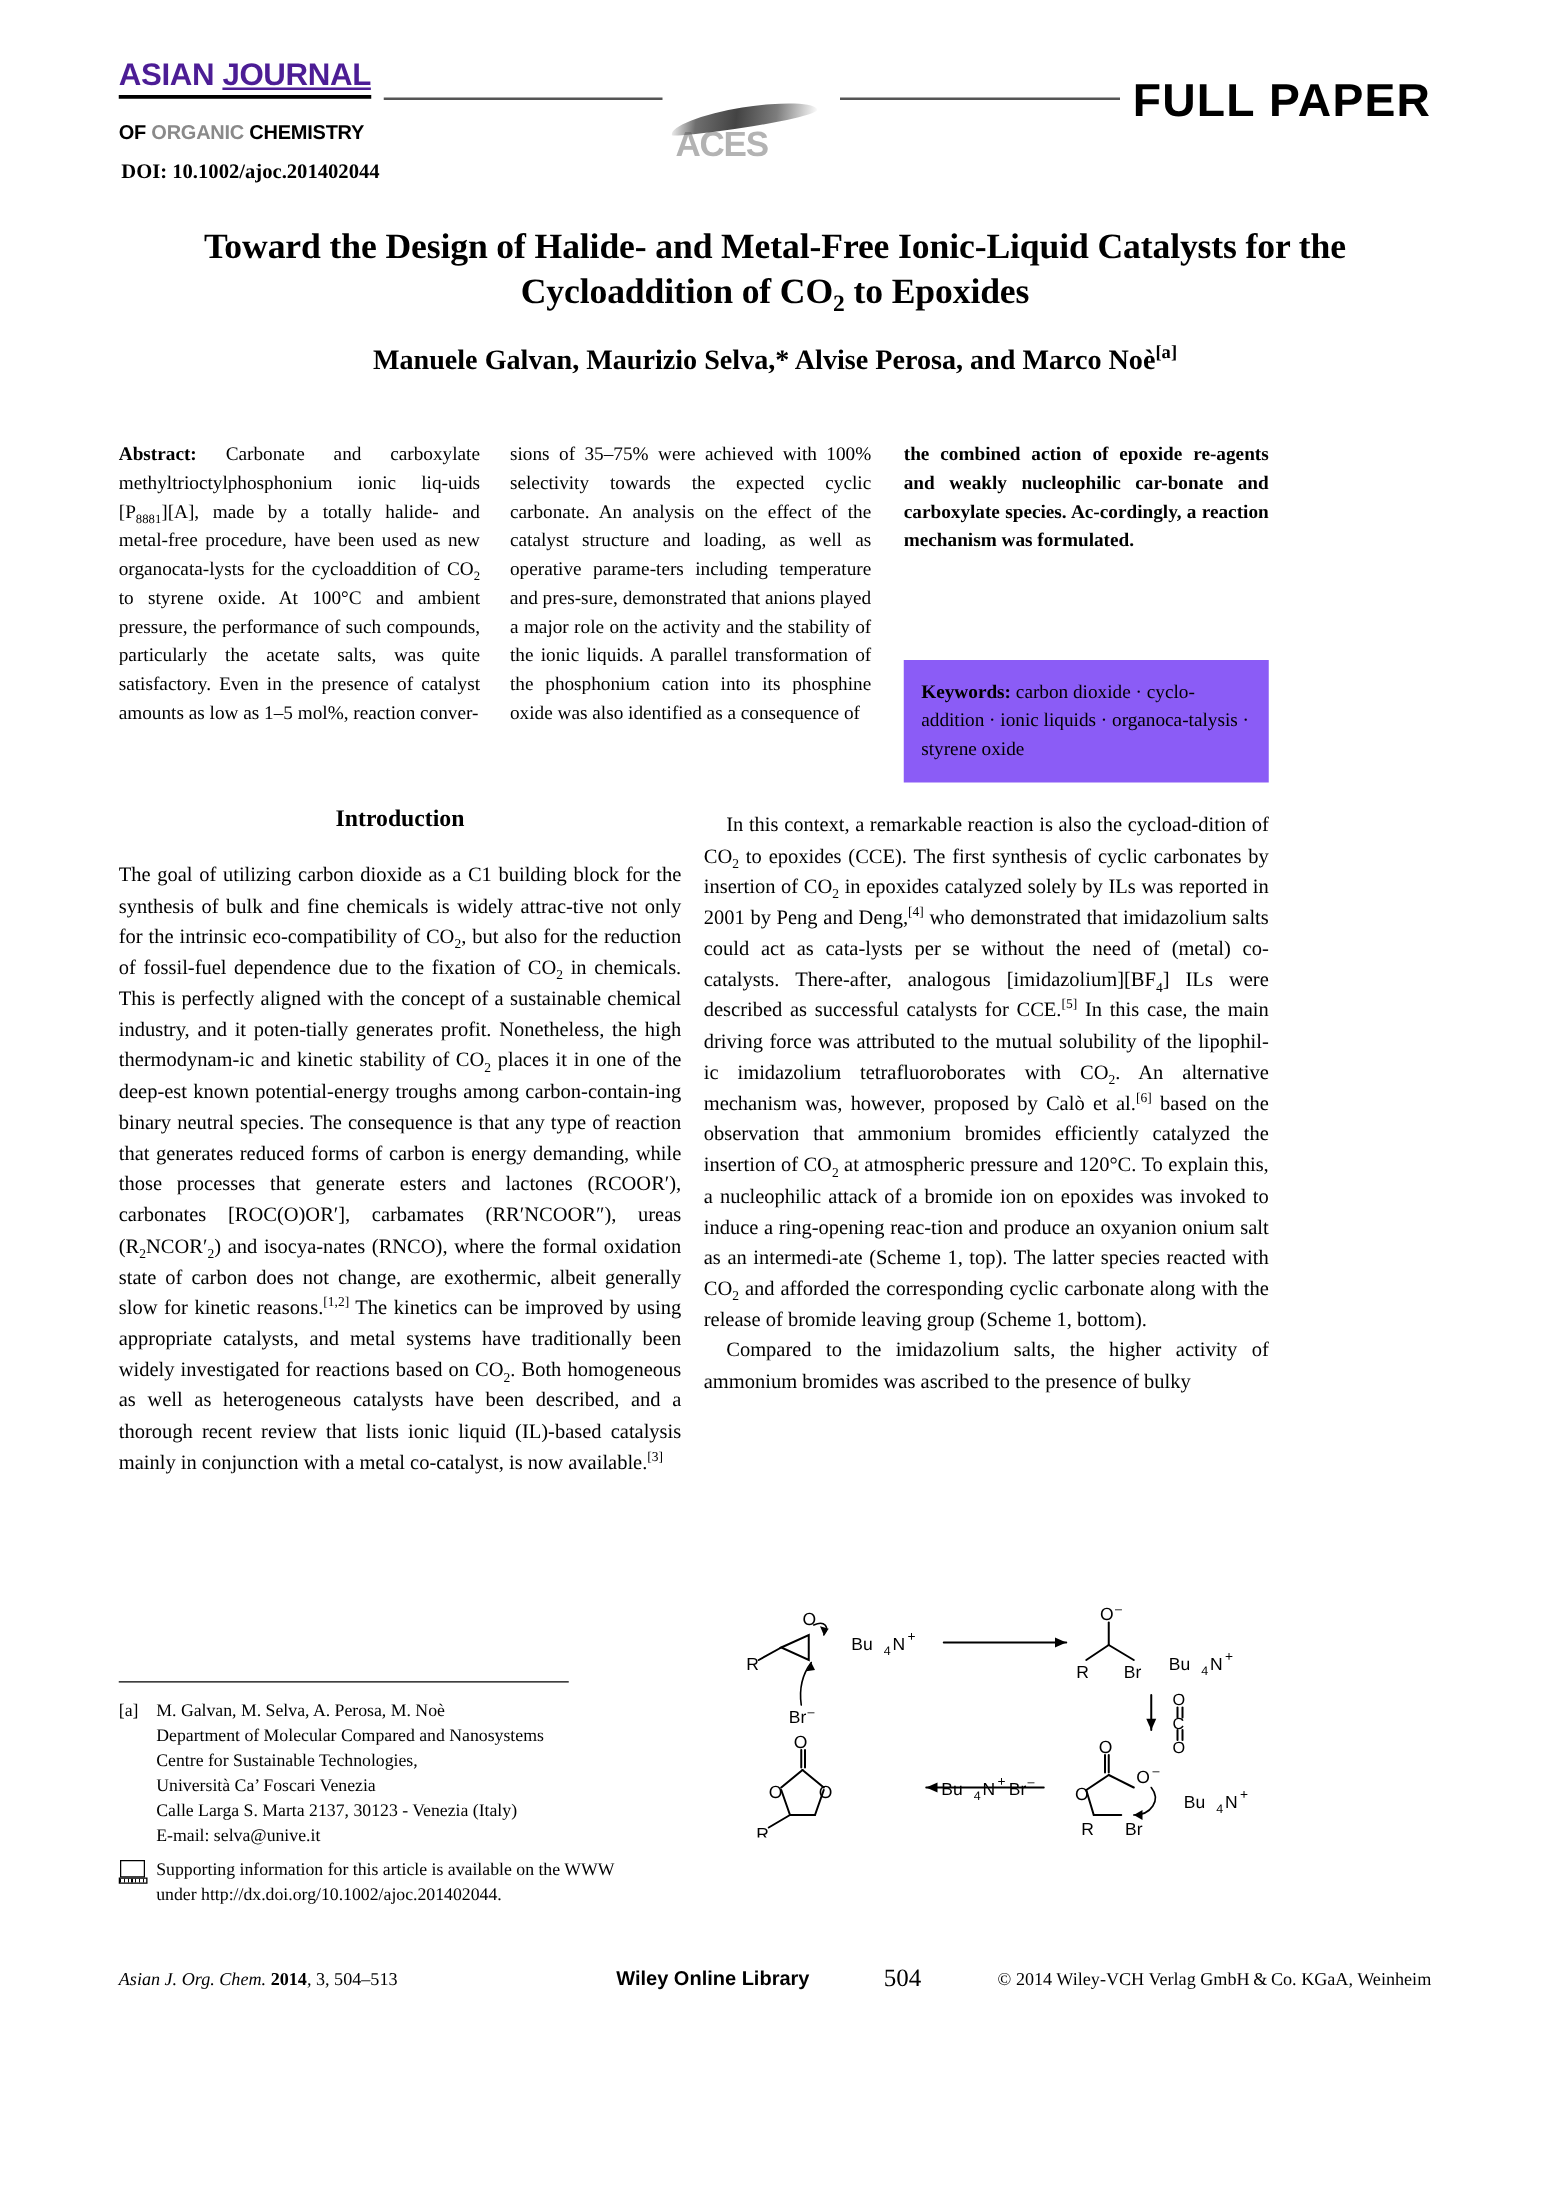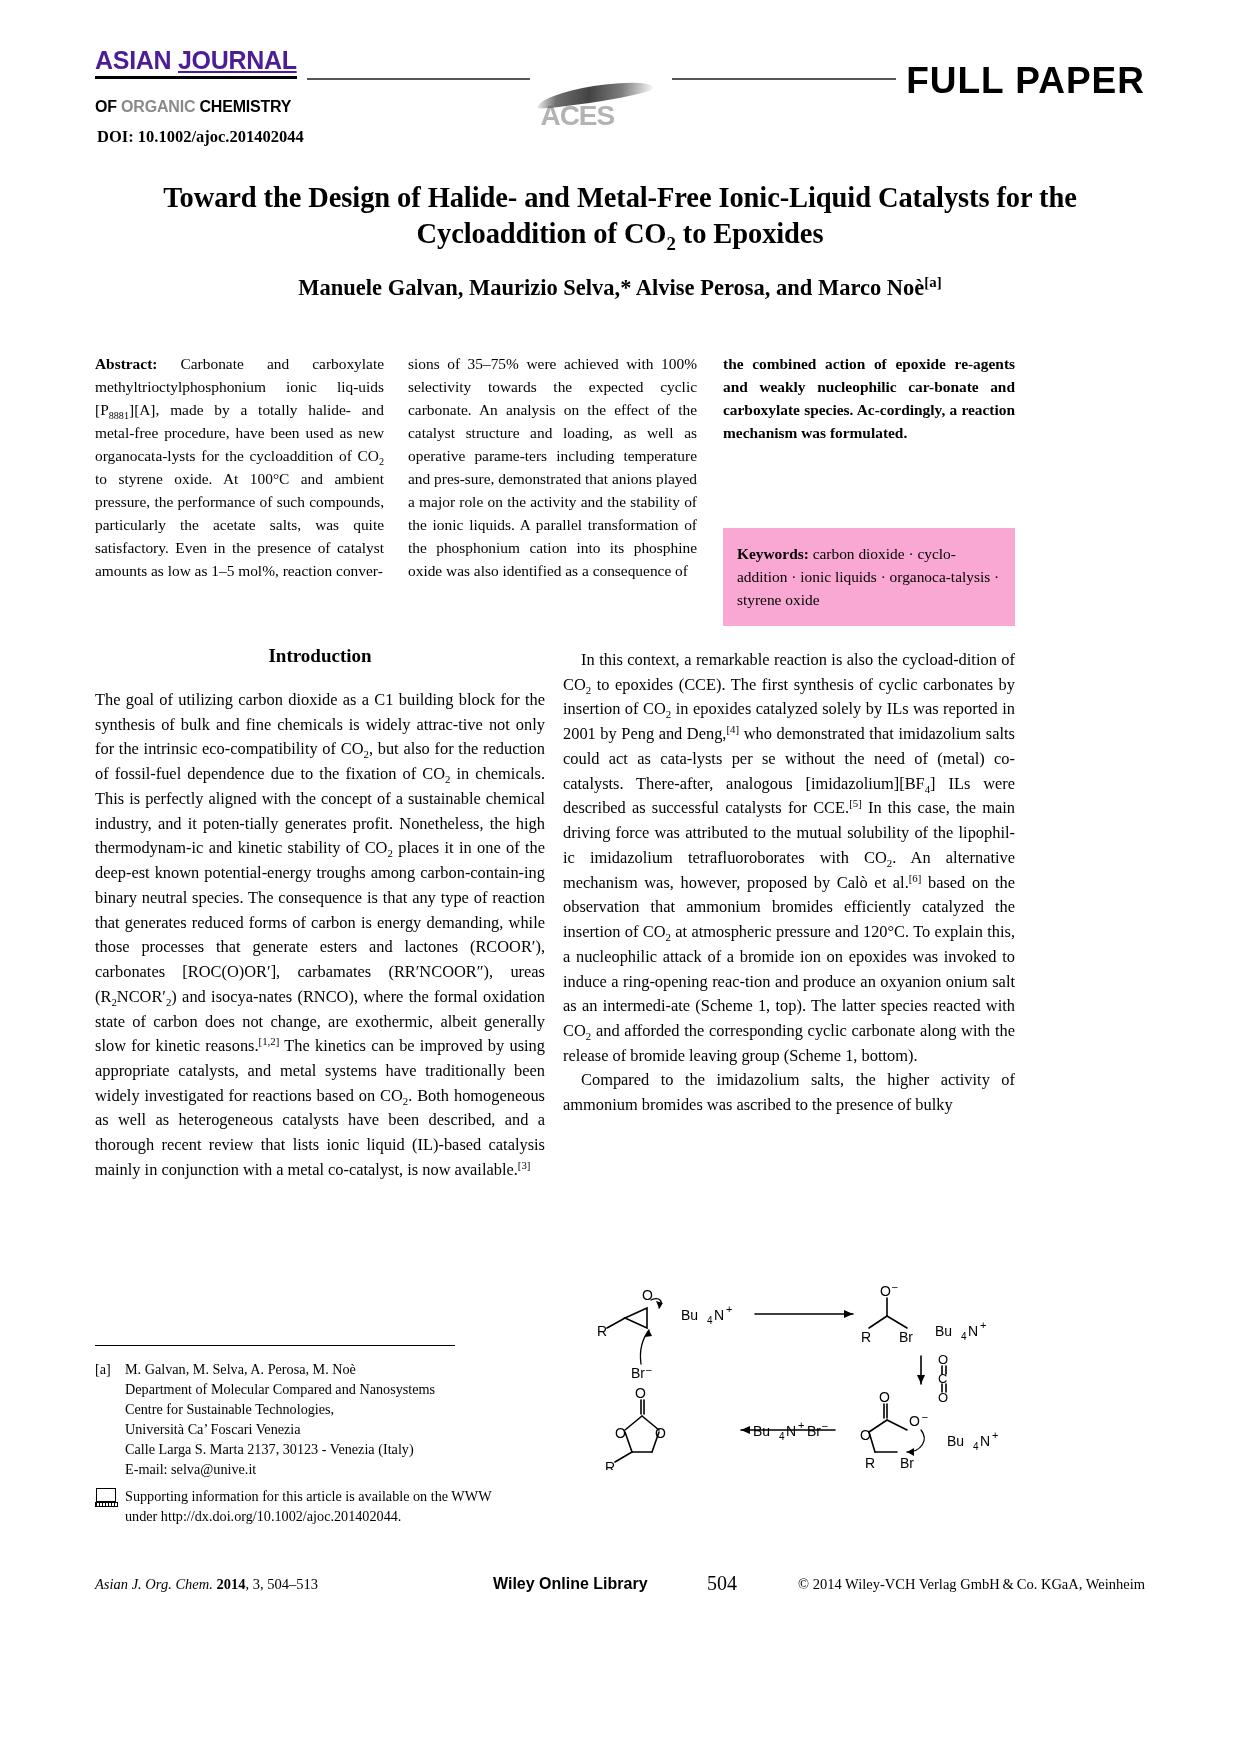--- a/index.html
+++ b/index.html
@@ -156,21 +156,21 @@
   }
   .abs-col.c1 { left: 95px;  width: 289px; }
   .abs-col.c2 { left: 408px; width: 289px; }
   .abs-col.c3 { left: 723px; width: 292px; font-weight: bold; }
 
   .keywords-box {
     position: absolute;
     left: 723px;
     top: 528px;
     width: 292px;
-    background: #f9a8d4;
+    background: #8b5cf6;
     padding: 14px 14px 15px 14px;
     box-sizing: border-box;
     font-size: 15.4px;
     line-height: 1.5;
     text-align: left;
   }
 
   
   .section-heading {
     position: absolute;

